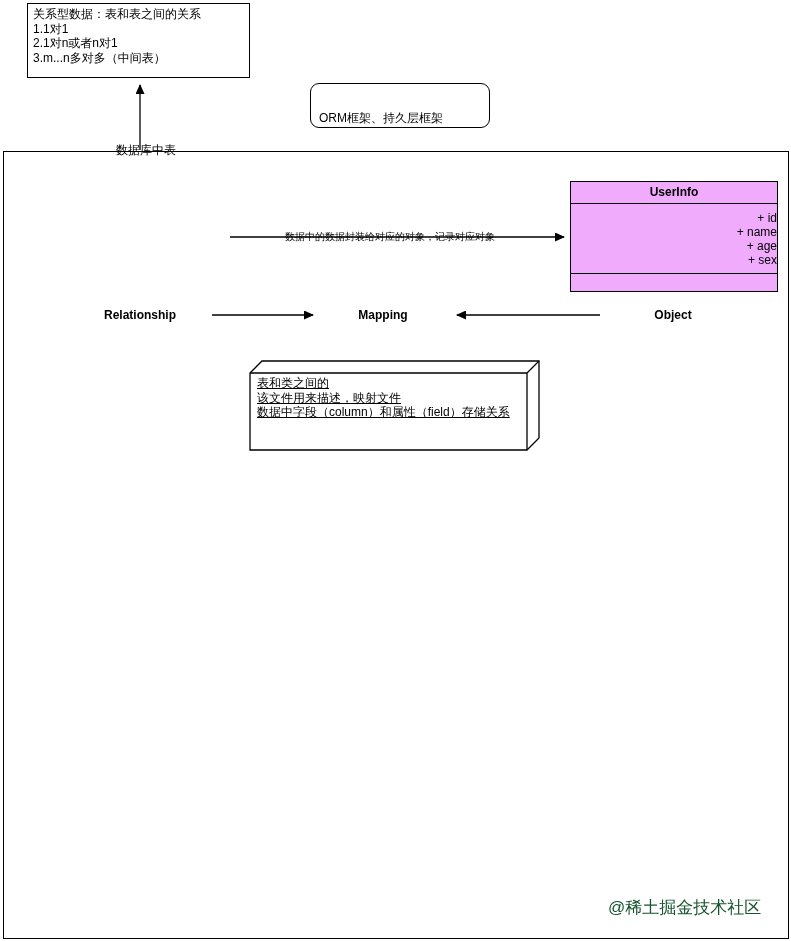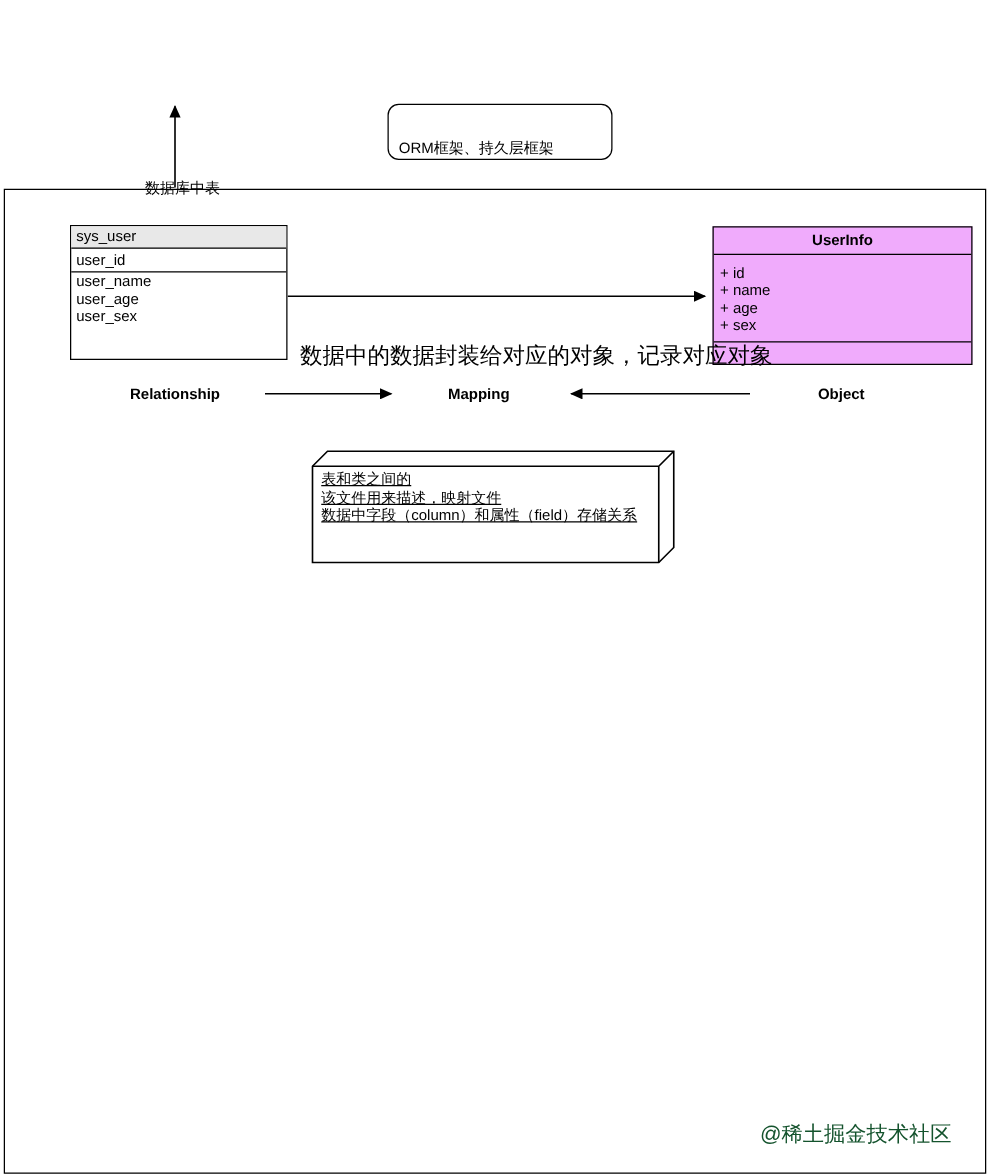--- a/index.html
+++ b/index.html
@@ -55,26 +55,26 @@
   
   .uml-class{
     position:absolute;left:570px;top:181px;width:208px;height:111px;
     border:1.3px solid #000;background:#f0abfc;box-sizing:border-box;font-size:12px;
   }
   .uml-class .hdr{
     height:21px;line-height:21px;text-align:center;font-weight:bold;
     border-bottom:1px solid #000;
   }
   .uml-class .fields{border-bottom:1px solid #000;height:70px;box-sizing:border-box;padding:7px 0 0 5px;}
-  .uml-class .fields div{height:14px;line-height:14px;}
+  .uml-class .fields div{height:14px;line-height:14px;text-align:right;}
 
   
   .mapping-arrow-label{
     position:absolute;left:240px;top:229px;width:300px;height:15px;
-    text-align:center;font-size:18px;line-height:15px;white-space:nowrap;margin-top:48px;
+    text-align:center;font-size:10px;line-height:15px;white-space:nowrap;
   }
 
   
   .concept{
     position:absolute;top:308px;height:15px;font-size:12px;font-weight:bold;
     text-align:center;line-height:15px;white-space:nowrap;
   }
   .concept.rel{left:90px;width:100px;}
   .concept.map{left:343px;width:80px;}
   .concept.obj{left:633px;width:80px;}
@@ -111,35 +111,34 @@
     <line x1="212" y1="315" x2="313" y2="315" stroke="#000" stroke-width="1.3" marker-end="url(#arrowEnd)"></line>
 
     <line x1="600" y1="315" x2="457" y2="315" stroke="#000" stroke-width="1.3" marker-end="url(#arrowEnd)"></line>
 
     <g stroke="#000" stroke-width="1.3" fill="#fff">
       <path d="M250,373 L262,361 L539,361 L539,438 L527,450 L250,450 Z"></path>
       <path d="M250,373 L527,373 L527,450 M527,373 L539,361" fill="none"></path>
     </g>
   </svg>
 
+  <div class="note-box">
+    <div>关系型数据：表和表之间的关系</div>
+    <div>1.1对1</div>
+    <div>2.1对n或者n对1</div>
+    <div>3.m...n多对多（中间表）</div>
+  </div>
 
   <div class="orm-box">
     <span>ORM框架、持久层框架</span>
   </div>
 
   <div class="big-container"></div>
   <div class="container-label">数据库中表</div>
 
-  <div class="er-table">
-    <div class="hdr">sys_user</div>
-    <div class="pk-row">user_id</div>
-    <div class="row">user_name</div>
-    <div class="row">user_age</div>
-    <div class="row">user_sex</div>
-  </div>
 
   <div class="uml-class">
     <div class="hdr">UserInfo</div>
     <div class="fields">
       <div>+ id</div>
       <div>+ name</div>
       <div>+ age</div>
       <div>+ sex</div>
     </div>
   </div>

